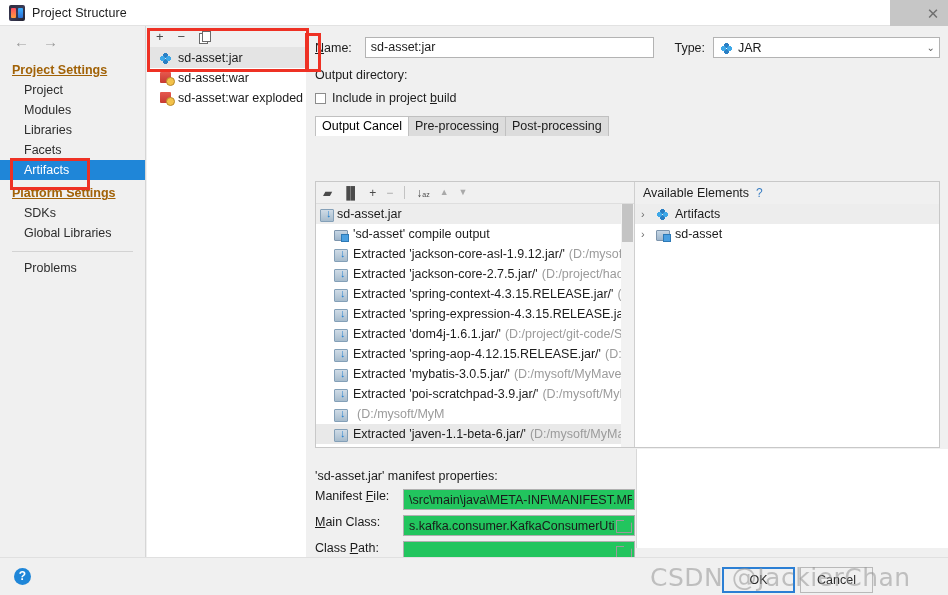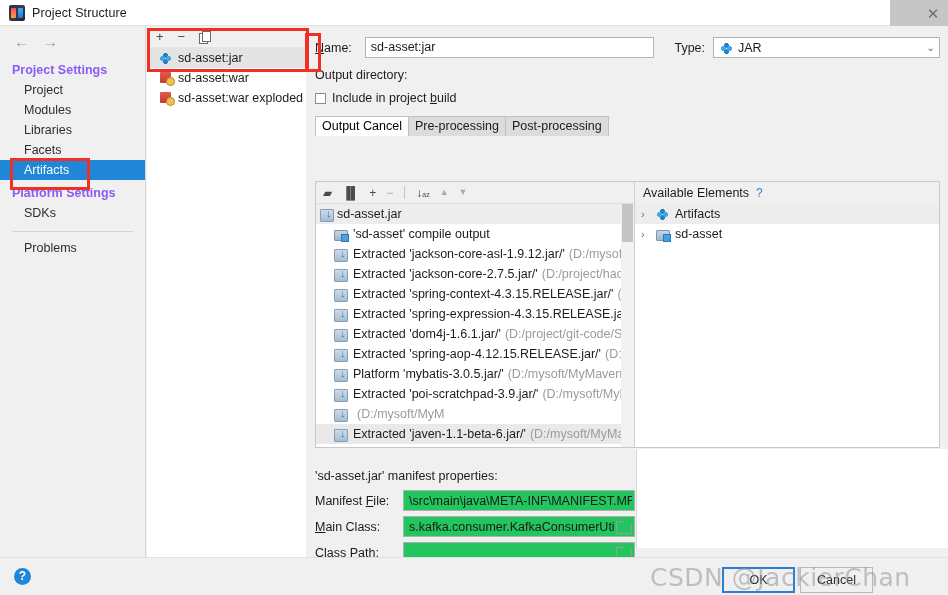--- a/index.html
+++ b/index.html
@@ -64,22 +64,23 @@
     position: absolute; left: 0; top: 26px; width: 146px; height: 531px;
     background: #f0f0f0;
     border-right: 1px solid #d6d6d6;
   }
   .nav-arrows {
     display: flex; align-items: center; gap: 14px;
     padding: 8px 0 0 14px; color: #9a9a9a; font-size: 15px;
   }
   .nav-arrow { cursor: default; line-height: 1; }
   .nav-group {
-    font-weight: bold; color: #8b5cf6; font-size: 12.5px;
+    font-weight: bold; color: #a16207; font-size: 12.5px;
     padding: 6px 0 3px 12px;
+    text-decoration: underline;
   }
   .nav-item {
     font-size: 12.5px; color: #2d2d2d;
     padding: 3px 0 3px 24px; height: 20px; line-height: 14px;
   }
   .nav-item.selected {
     background: #1f86d8; color: #ffffff;
   }
   .nav-sep {
     height: 1px; background: #d3d3d3; margin: 8px 12px 6px 12px;
@@ -240,21 +241,21 @@
   .arow {
     height: 20px; display: flex; align-items: center; font-size: 12.5px;
     padding-left: 6px; color: #1c1c1c;
   }
   .arow.sel { background: #ededed; }
   .twisty { width: 15px; color: #6e6e6e; font-size: 11px; flex: none; }
 
   
   .manifest { position: absolute; left: 8px; top: 443px; width: 320px; }
   .mf-title { font-size: 12.5px; color: #1c1c1c; margin-bottom: 6px; }
-  .mf-row { display: flex; align-items: center; height: 23px; margin-bottom: 3px; }
+  .mf-row { display: flex; height: 23px; margin-bottom: 3px; }
   .mf-lbl { width: 88px; font-size: 12.5px; }
   .mf-input {
     flex: 1; height: 21px; background: #22c55e; border: 1px solid #b0b0b0;
     display: flex; align-items: center; padding: 0 2px 0 5px;
     font-size: 12.5px; overflow: hidden; white-space: nowrap;
   }
   .mf-input .val { overflow: hidden; text-overflow: clip; white-space: nowrap; }
 
   .showcontent {
     position: absolute; left: 8px; top: 533px; display: flex; align-items: center;
@@ -333,20 +334,21 @@
     <div style="margin-top:8px;">
       <div class="nav-group">Project Settings</div>
       <div class="nav-item">Project</div>
       <div class="nav-item">Modules</div>
       <div class="nav-item">Libraries</div>
       <div class="nav-item">Facets</div>
       <div class="nav-item selected">Artifacts</div>
 
       <div class="nav-group">Platform Settings</div>
       <div class="nav-item">SDKs</div>
+      <div class="nav-item">Global Libraries</div>
 
       <div class="nav-sep"></div>
       <div class="nav-item">Problems</div>
     </div>
   </div>
 
   <div class="artifact-panel">
     <div class="artifact-toolbar">
       <span class="tb-ico">+</span>
       <span class="tb-ico">−</span>
@@ -445,21 +447,21 @@
             <span>Extracted 'dom4j-1.6.1.jar/'</span>
             <span class="dimtxt" style="margin-left:4px;">(D:/project/git-code/SM</span>
           </div>
           <div class="trow indent1">
             <span class="ico ico-extract"></span>
             <span>Extracted 'spring-aop-4.12.15.RELEASE.jar/'</span>
             <span class="dimtxt" style="margin-left:4px;">(D:/myso</span>
           </div>
           <div class="trow indent1">
             <span class="ico ico-extract"></span>
-            <span>Platform 'mybatis-3.0.5.jar/'</span>
+            <span>Extracted 'mybatis-3.0.5.jar/'</span>
             <span class="dimtxt" style="margin-left:4px;">(D:/mysoft/MyMaven/</span>
           </div>
           <div class="trow indent1">
             <span class="ico ico-extract"></span>
             <span>Extracted 'poi-scratchpad-3.9.jar/'</span>
             <span class="dimtxt" style="margin-left:4px;">(D:/mysoft/MyM</span>
           </div>
           <div class="trow indent1">
             <span class="ico ico-extract"></span>
             <span class="dimtxt" style="margin-left:4px;">(D:/mysoft/MyM</span>

